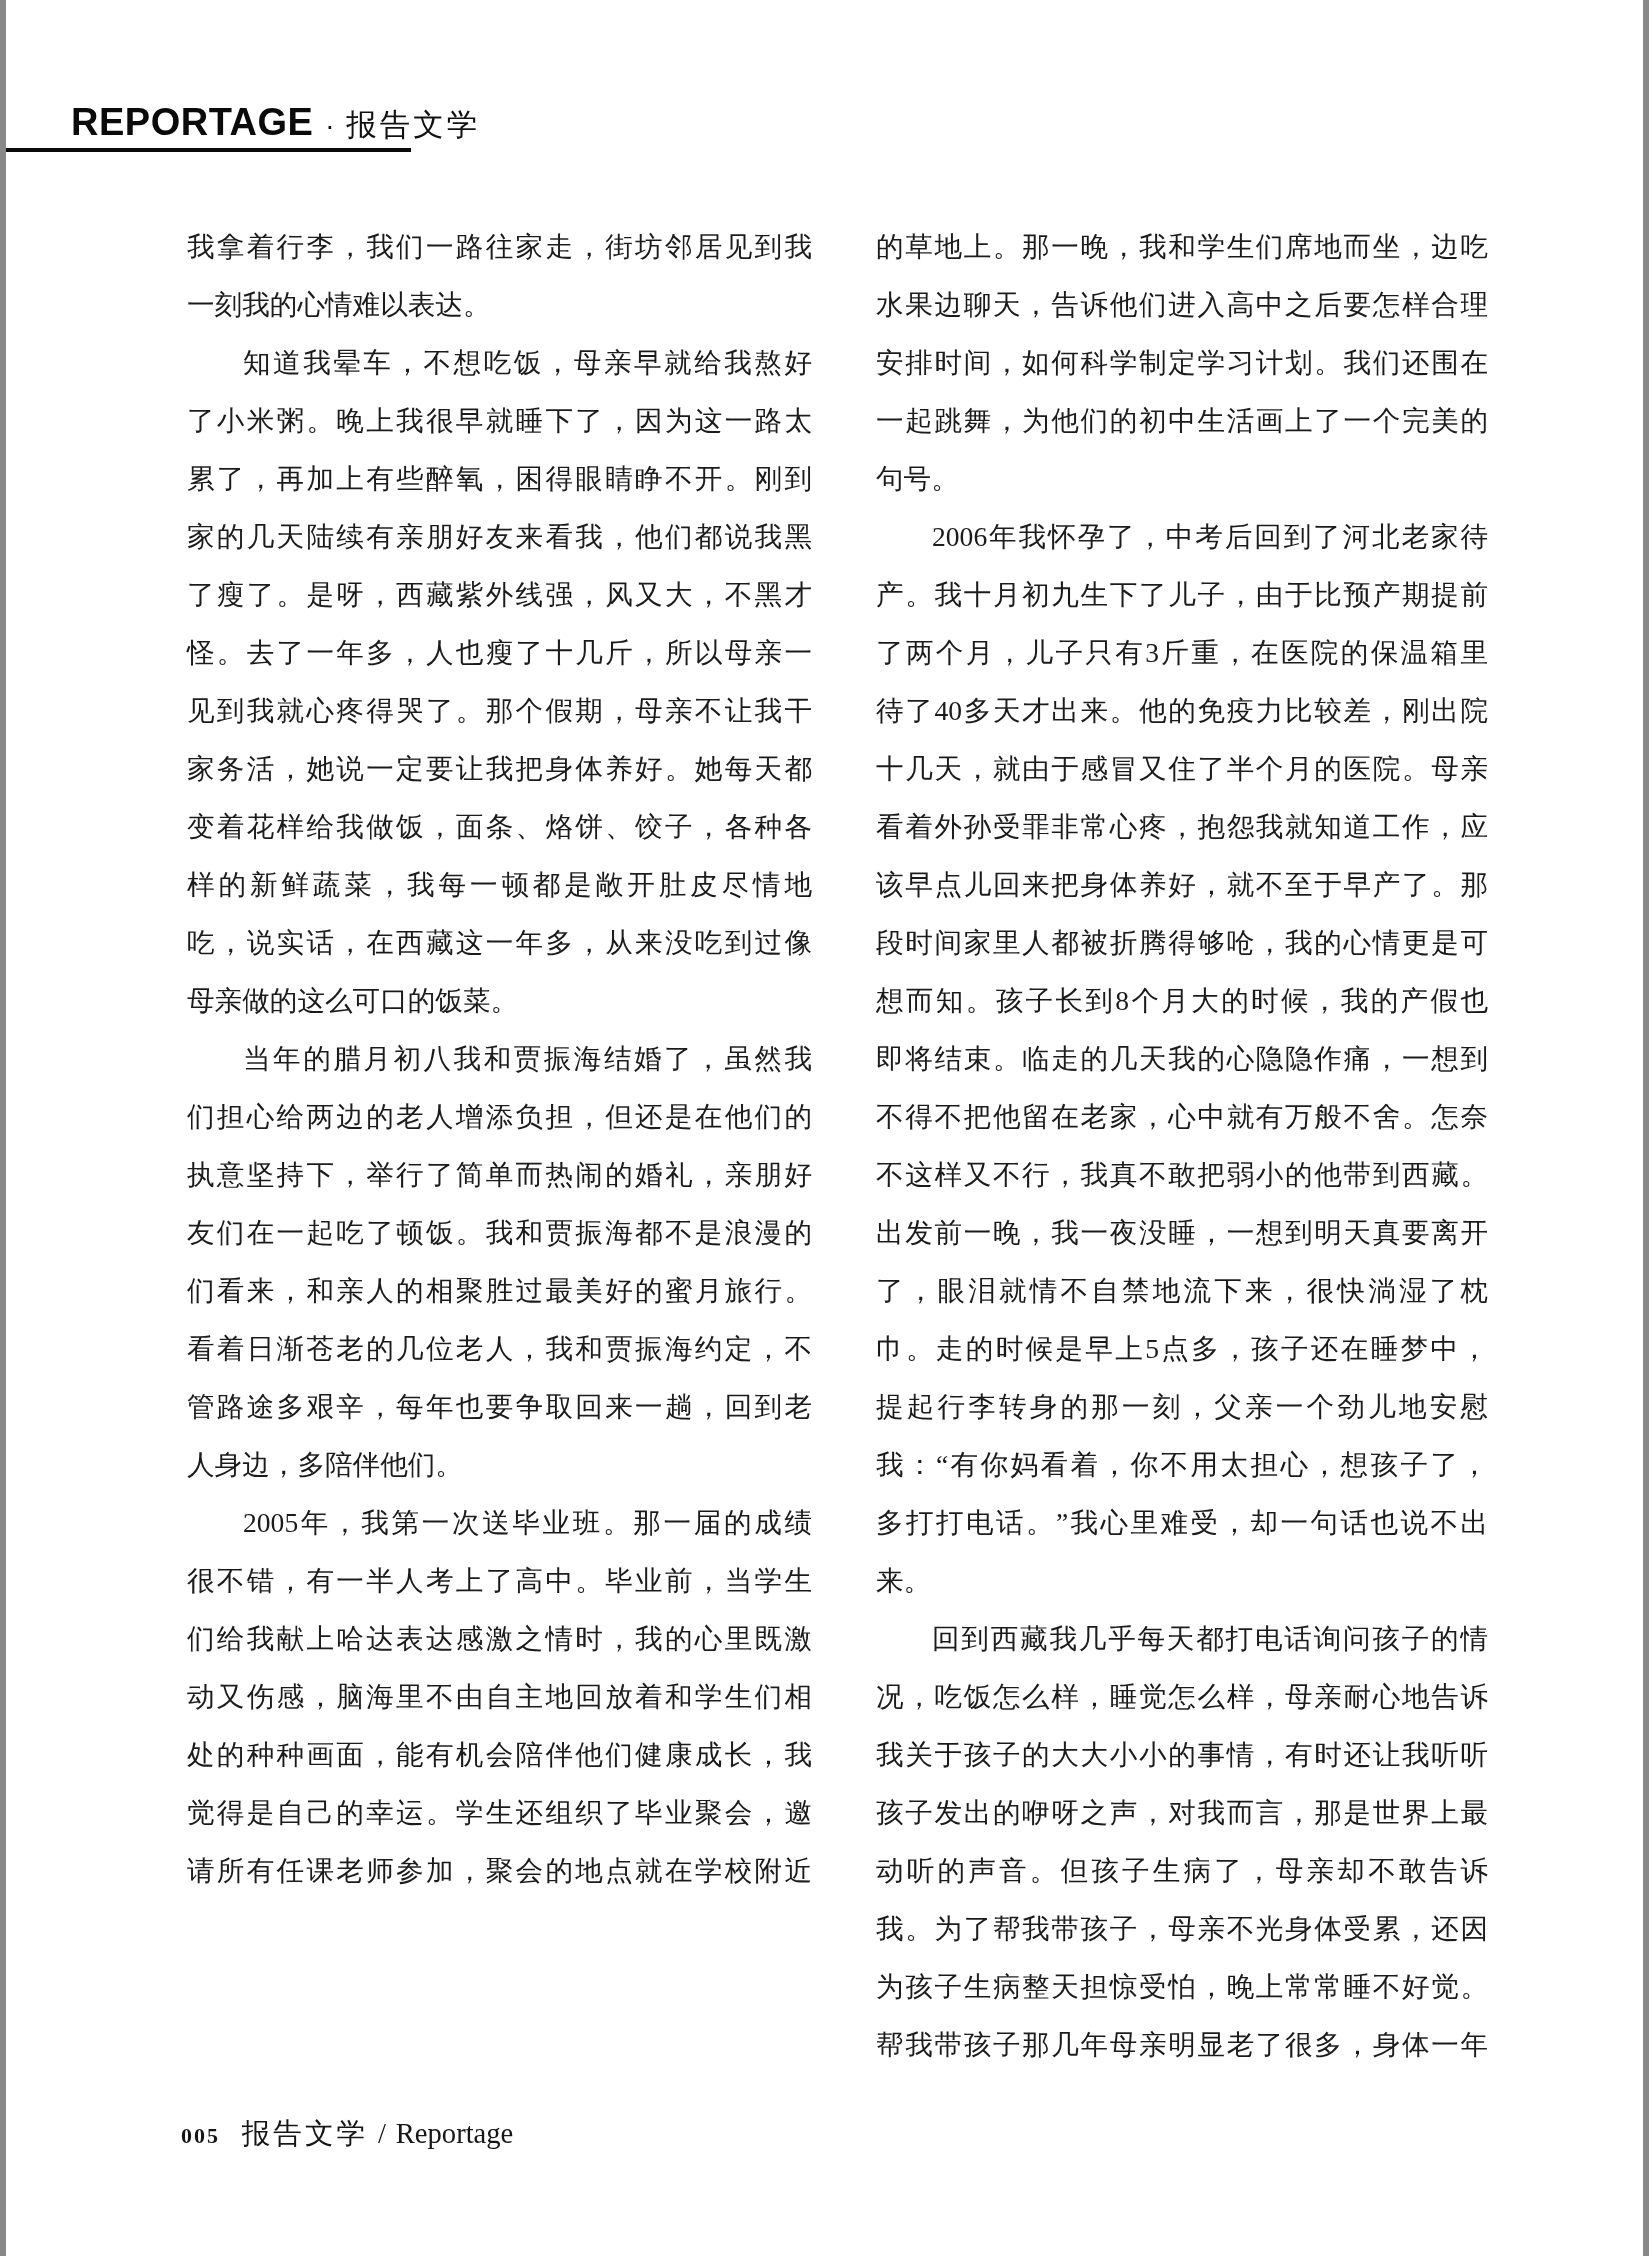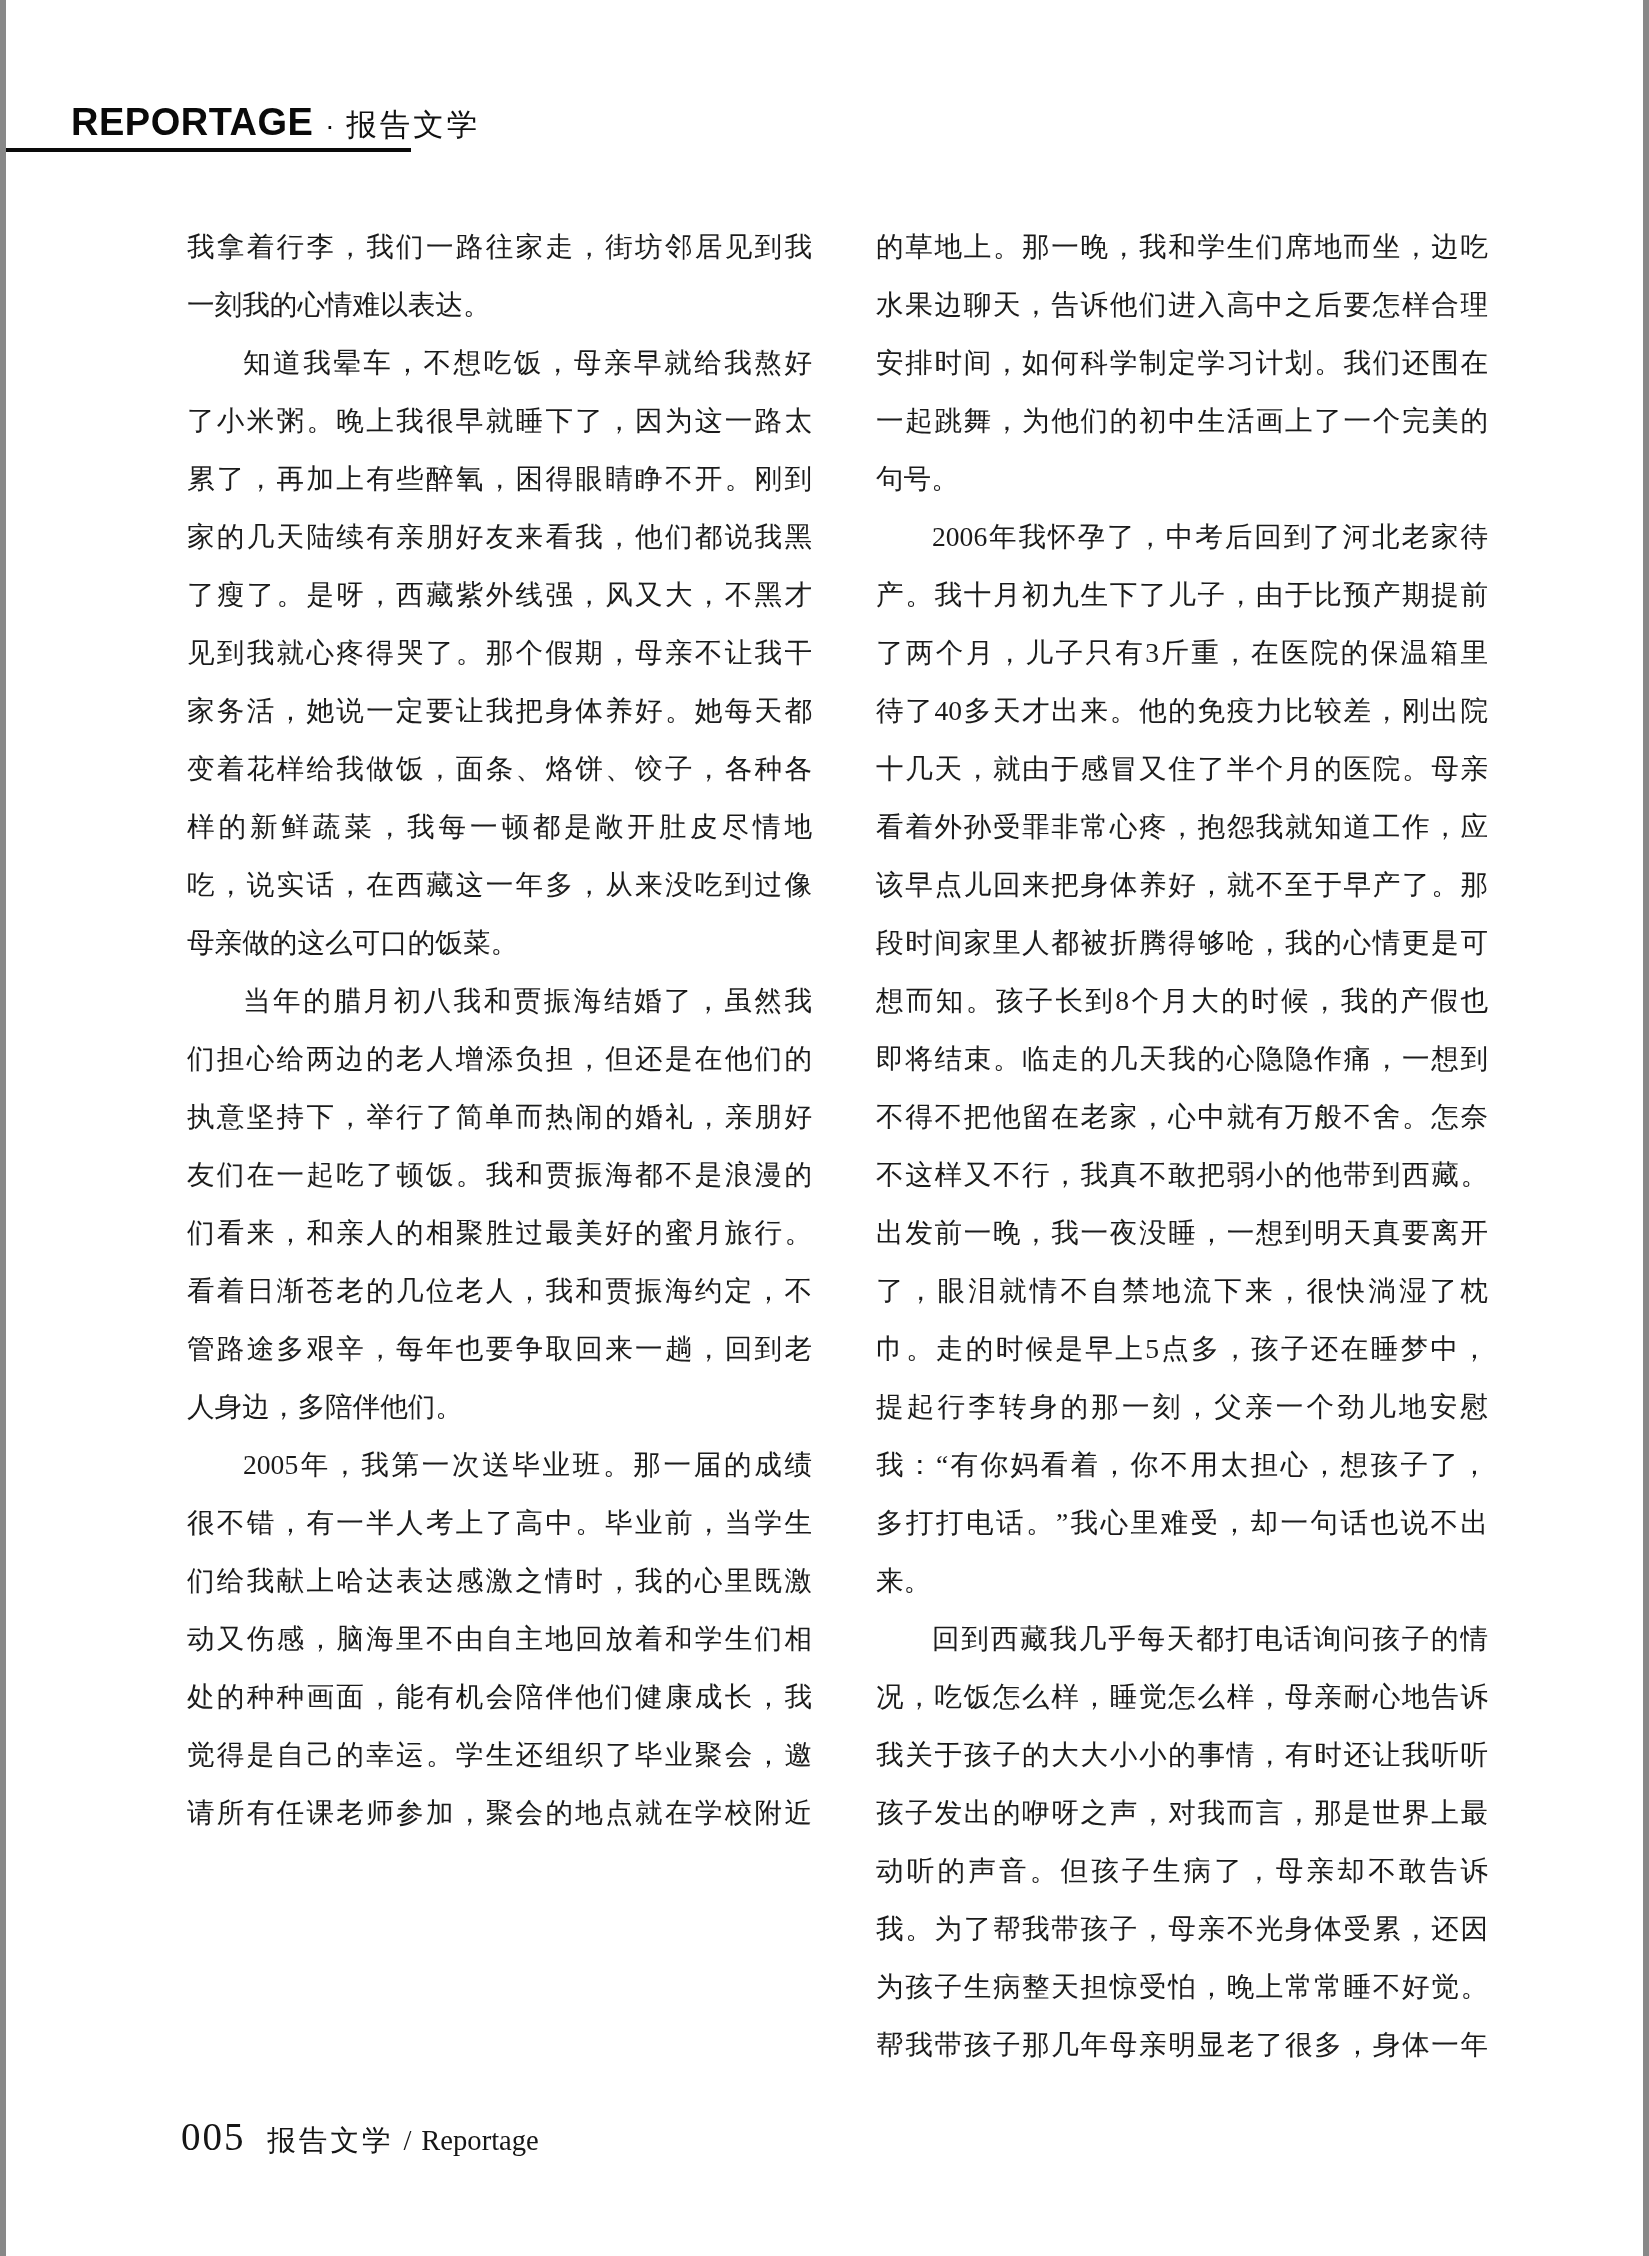--- a/index.html
+++ b/index.html
@@ -74,21 +74,21 @@
   .page-footer {
     position: absolute;
     left: 175px;
     top: 2114px;
     display: flex;
     align-items: baseline;
     font-size: 28.6px;
     color: #161616;
     white-space: nowrap;
   }
-  .f-num   { font-size: 39px; letter-spacing: 2px; }
+  .f-num   { font-size: 22px; letter-spacing: 2px; font-weight: bold; }
   .f-zh    { margin-left: 21.7px; letter-spacing: 3px; }
   .f-slash { margin: 0 9.9px; }
 </style>
 </head>
 <body>
 
 <div class="page">
 
   <header>
     <div class="masthead">
@@ -101,20 +101,21 @@
 
   <main>
     <section class="column col-left">
         <div class="line">我拿着行李，我们一路往家走，街坊邻居见到我</div>
         <div class="line para-end">一刻我的心情难以表达。</div>
         <div class="line indent">知道我晕车，不想吃饭，母亲早就给我熬好</div>
         <div class="line">了小米粥。晚上我很早就睡下了，因为这一路太</div>
         <div class="line">累了，再加上有些醉氧，困得眼睛睁不开。刚到</div>
         <div class="line">家的几天陆续有亲朋好友来看我，他们都说我黑</div>
         <div class="line">了瘦了。是呀，西藏紫外线强，风又大，不黑才</div>
+        <div class="line">怪。去了一年多，人也瘦了十几斤，所以母亲一</div>
         <div class="line">见到我就心疼得哭了。那个假期，母亲不让我干</div>
         <div class="line">家务活，她说一定要让我把身体养好。她每天都</div>
         <div class="line">变着花样给我做饭，面条、烙饼、饺子，各种各</div>
         <div class="line">样的新鲜蔬菜，我每一顿都是敞开肚皮尽情地</div>
         <div class="line">吃，说实话，在西藏这一年多，从来没吃到过像</div>
         <div class="line para-end">母亲做的这么可口的饭菜。</div>
         <div class="line indent">当年的腊月初八我和贾振海结婚了，虽然我</div>
         <div class="line">们担心给两边的老人增添负担，但还是在他们的</div>
         <div class="line">执意坚持下，举行了简单而热闹的婚礼，亲朋好</div>
         <div class="line">友们在一起吃了顿饭。我和贾振海都不是浪漫的</div>

